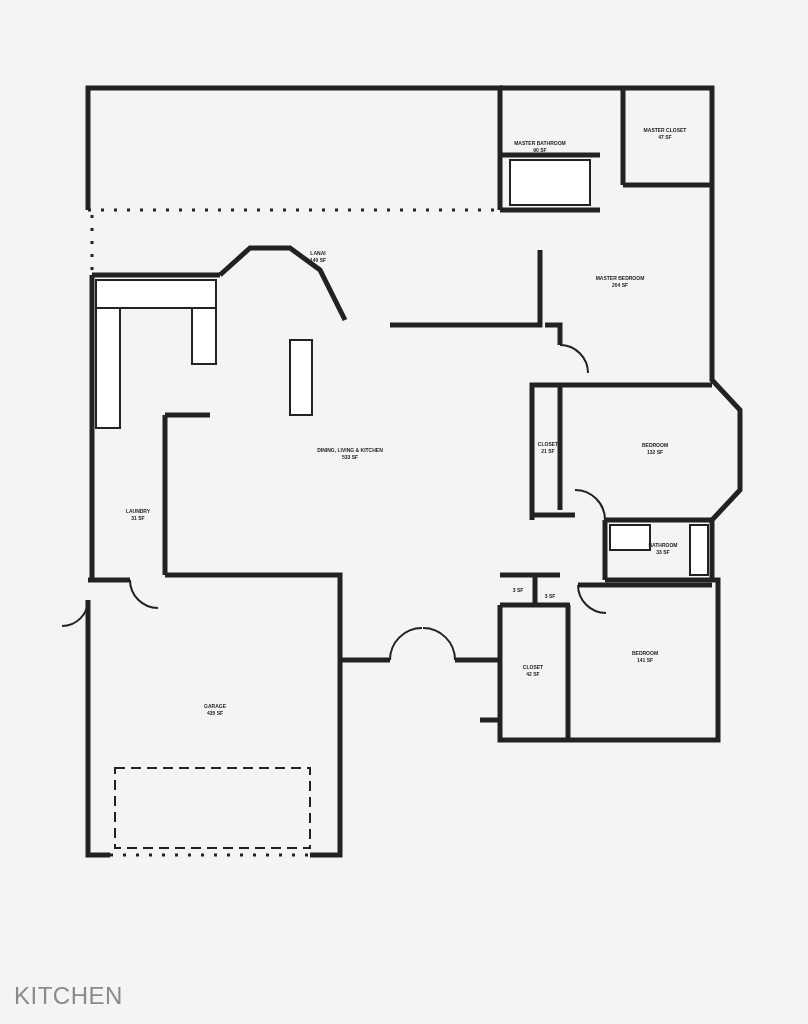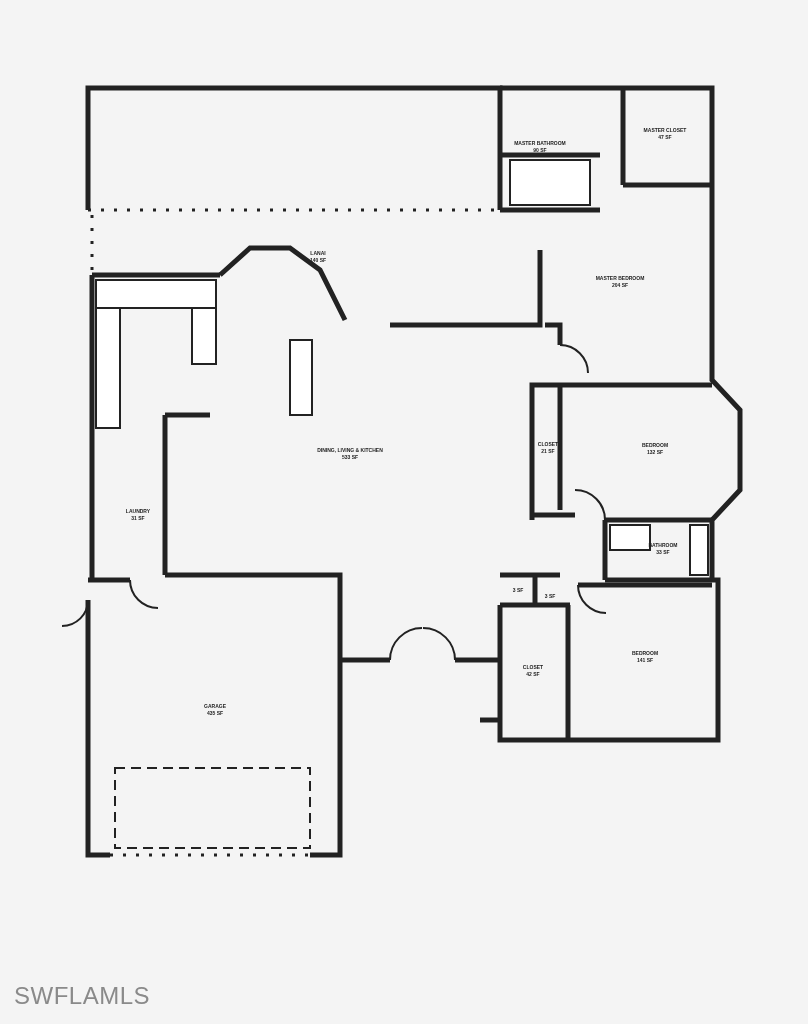--- a/index.html
+++ b/index.html
@@ -107,13 +107,13 @@
   <text class="lbl" x="518" y="592">3 SF</text>
   <text class="lbl" x="550" y="598">3 SF</text>
   <text class="lbl" x="533" y="669">CLOSET</text>
   <text class="lbl" x="533" y="676">42 SF</text>
   <text class="lbl" x="645" y="655">BEDROOM</text>
   <text class="lbl" x="645" y="662">141 SF</text>
   <text class="lbl" x="215" y="708">GARAGE</text>
   <text class="lbl" x="215" y="715">435 SF</text>
 </svg>
 
-<div class="wm">SWFLAMLS</div>
+<div class="wm">KITCHEN</div>
 
 </body></html>

